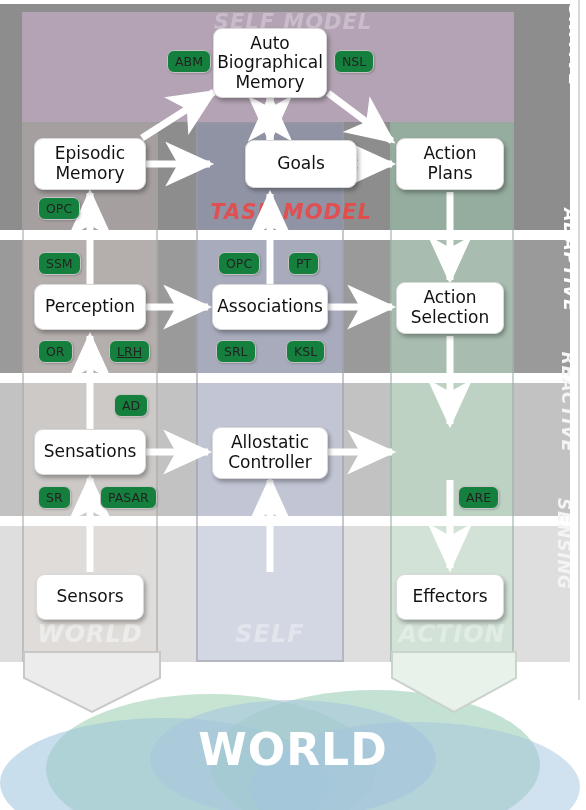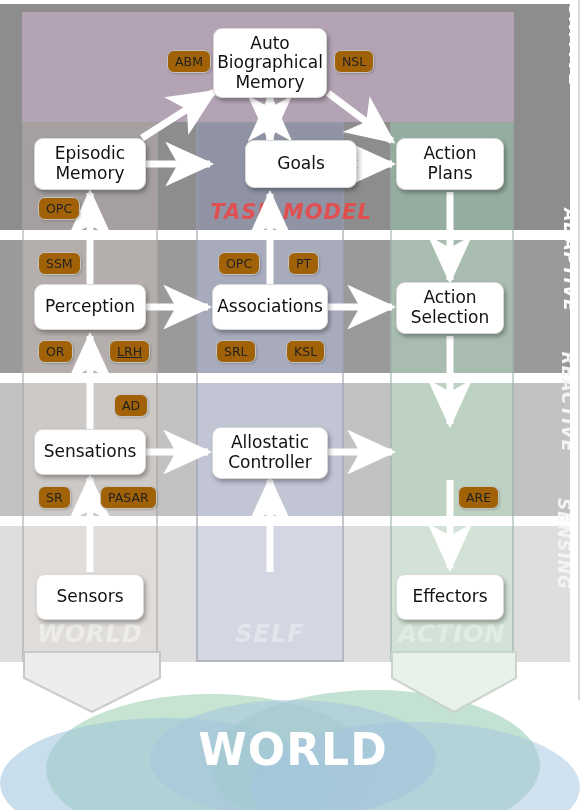--- a/index.html
+++ b/index.html
@@ -74,21 +74,21 @@
     position:absolute; background:#ffffff; border-radius:9px;
     border:1px solid #d9d9d9;
     box-shadow:2px 3px 4px rgba(0,0,0,.30);
     display:flex; align-items:center; justify-content:center;
     text-align:center; color:#111; font-size:17px; line-height:1.15;
     padding:3px 6px; z-index:30;
   }
 
   
   .badge{
-    position:absolute; background:#a16207; border:1px solid #c3c3c3;
+    position:absolute; background:#15803d; border:1px solid #c3c3c3;
     border-radius:7px; color:#222; font-size:12.5px;
     padding:3px 7px; z-index:31; white-space:nowrap;
     box-shadow:1px 1px 2px rgba(0,0,0,.18);
   }
 
   
   svg#wires{ position:absolute; left:0; top:0; width:586px; height:810px; z-index:20; pointer-events:none; }
 
   
   .chev{ position:absolute; z-index:5; }
@@ -135,20 +135,21 @@
   <div class="colwrap" style="left:196px;top:122px;width:148px;height:540px;border-color:rgba(155,155,165,.55);"></div>
 
   <div class="colband ca0" style="left:390px;top:122px;width:124px;height:108px;"></div>
   <div class="colband ca1" style="left:390px;top:240px;width:124px;height:133px;"></div>
   <div class="colband ca2" style="left:390px;top:383px;width:124px;height:133px;"></div>
   <div class="colband ca3" style="left:390px;top:526px;width:124px;height:136px;"></div>
   <div class="colwrap" style="left:390px;top:122px;width:124px;height:540px;border-color:rgba(150,165,155,.5);"></div>
 
   <div class="selfmodel"></div>
 
+  <div class="ghost" id="t-selfmodel">SELF MODEL</div>
   <div class="ghost" id="t-taskmodel">TASK MODEL</div>
   <div class="ghost" id="t-world">WORLD</div>
   <div class="ghost" id="t-self">SELF</div>
   <div class="ghost" id="t-action">ACTION</div>
 
   <div class="vlabel" id="v0"><span>COGNITIVE</span></div>
   <div class="vlabel" id="v1"><span>ADAPTIVE</span></div>
   <div class="vlabel" id="v2"><span>REACTIVE</span></div>
   <div class="vlabel" id="v3"><span>SENSING</span></div>
 

